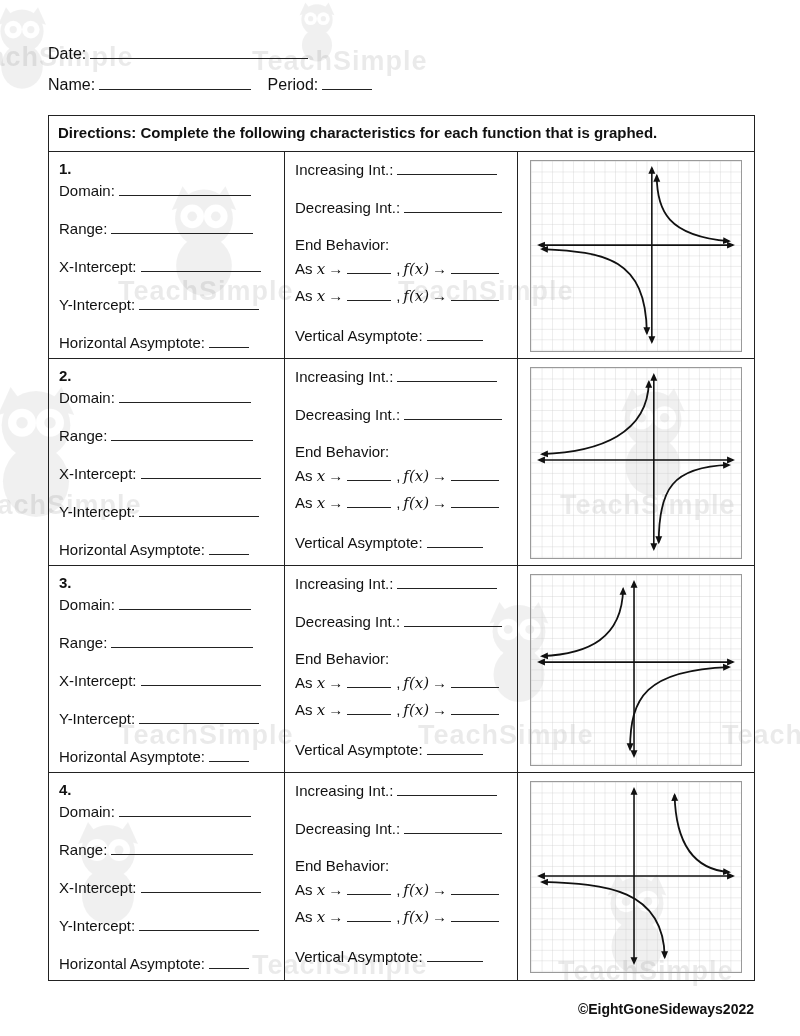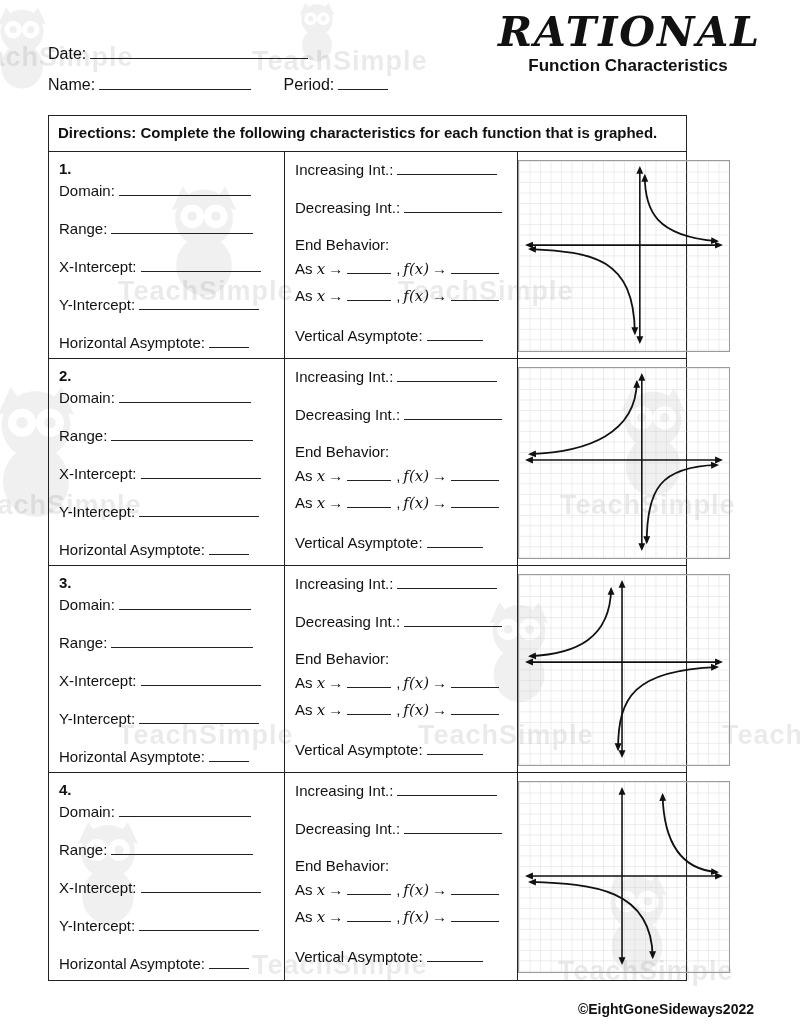--- a/index.html
+++ b/index.html
@@ -24,21 +24,21 @@
     vertical-align:baseline; margin-left:4px;
   }
   .title-block { position:absolute; left:498px; top:10px; width:260px; text-align:center; z-index:2; }
   .title {
     font-family:"DejaVu Serif", serif; font-style:italic; font-weight:bold;
     font-size:41px; letter-spacing:2px; line-height:1.1;
   }
   .subtitle { font-size:17px; font-weight:bold; margin-top:1px; }
   
   .table {
-    position:absolute; left:48px; top:115px; width:639px;
+    position:absolute; left:48px; top:115px; width:707px;
     border:1.6px solid #222; z-index:1; background:transparent;
   }
   .directions {
     border-bottom:1.6px solid #222; font-weight:bold; font-size:15px;
     padding:8px 9px; line-height:1.25;
   }
   .trow {
     display:grid; grid-template-columns:236px 233px 1fr;
     border-bottom:1.6px solid #222; height:207px;
   }
@@ -119,25 +119,21 @@
   <svg class="wm-owl" style="left:588px; top:870px; width:98px; height:108px">
       <use href="#owl-sym" fill="#777"></use>
     </svg>
   <div class="wm-text" style="left:558px; top:956px">TeachSimple</div>
 
   <div class="hline name-line">
     <span>Date:</span><span class="blank" style="width:218px"></span>
   </div>
   <div class="hline date-line">
     <span>Name:</span><span class="blank" style="width:152px"></span>
-    <span style="margin-left:28px">Period:</span><span class="blank" style="width:50px"></span>
-  </div>
-  <div class="title-block">
-    <div class="title">RATIONAL</div>
-    <div class="subtitle">Function Characteristics</div>
+    <span style="margin-left:12px">Period:</span><span class="blank" style="width:50px"></span>
   </div>
 
   <div class="table">
     <div class="directions">Directions: Complete the following characteristics for each function that is graphed.</div>
 
     <section class="trow">
       <div class="col1">
         <div class="rownum">1.</div>
         <div class="field mt3"><span>Domain:</span><span class="blank" style="width:132px"></span></div>
         <div class="field mt19"><span>Range:</span><span class="blank" style="width:142px"></span></div>

